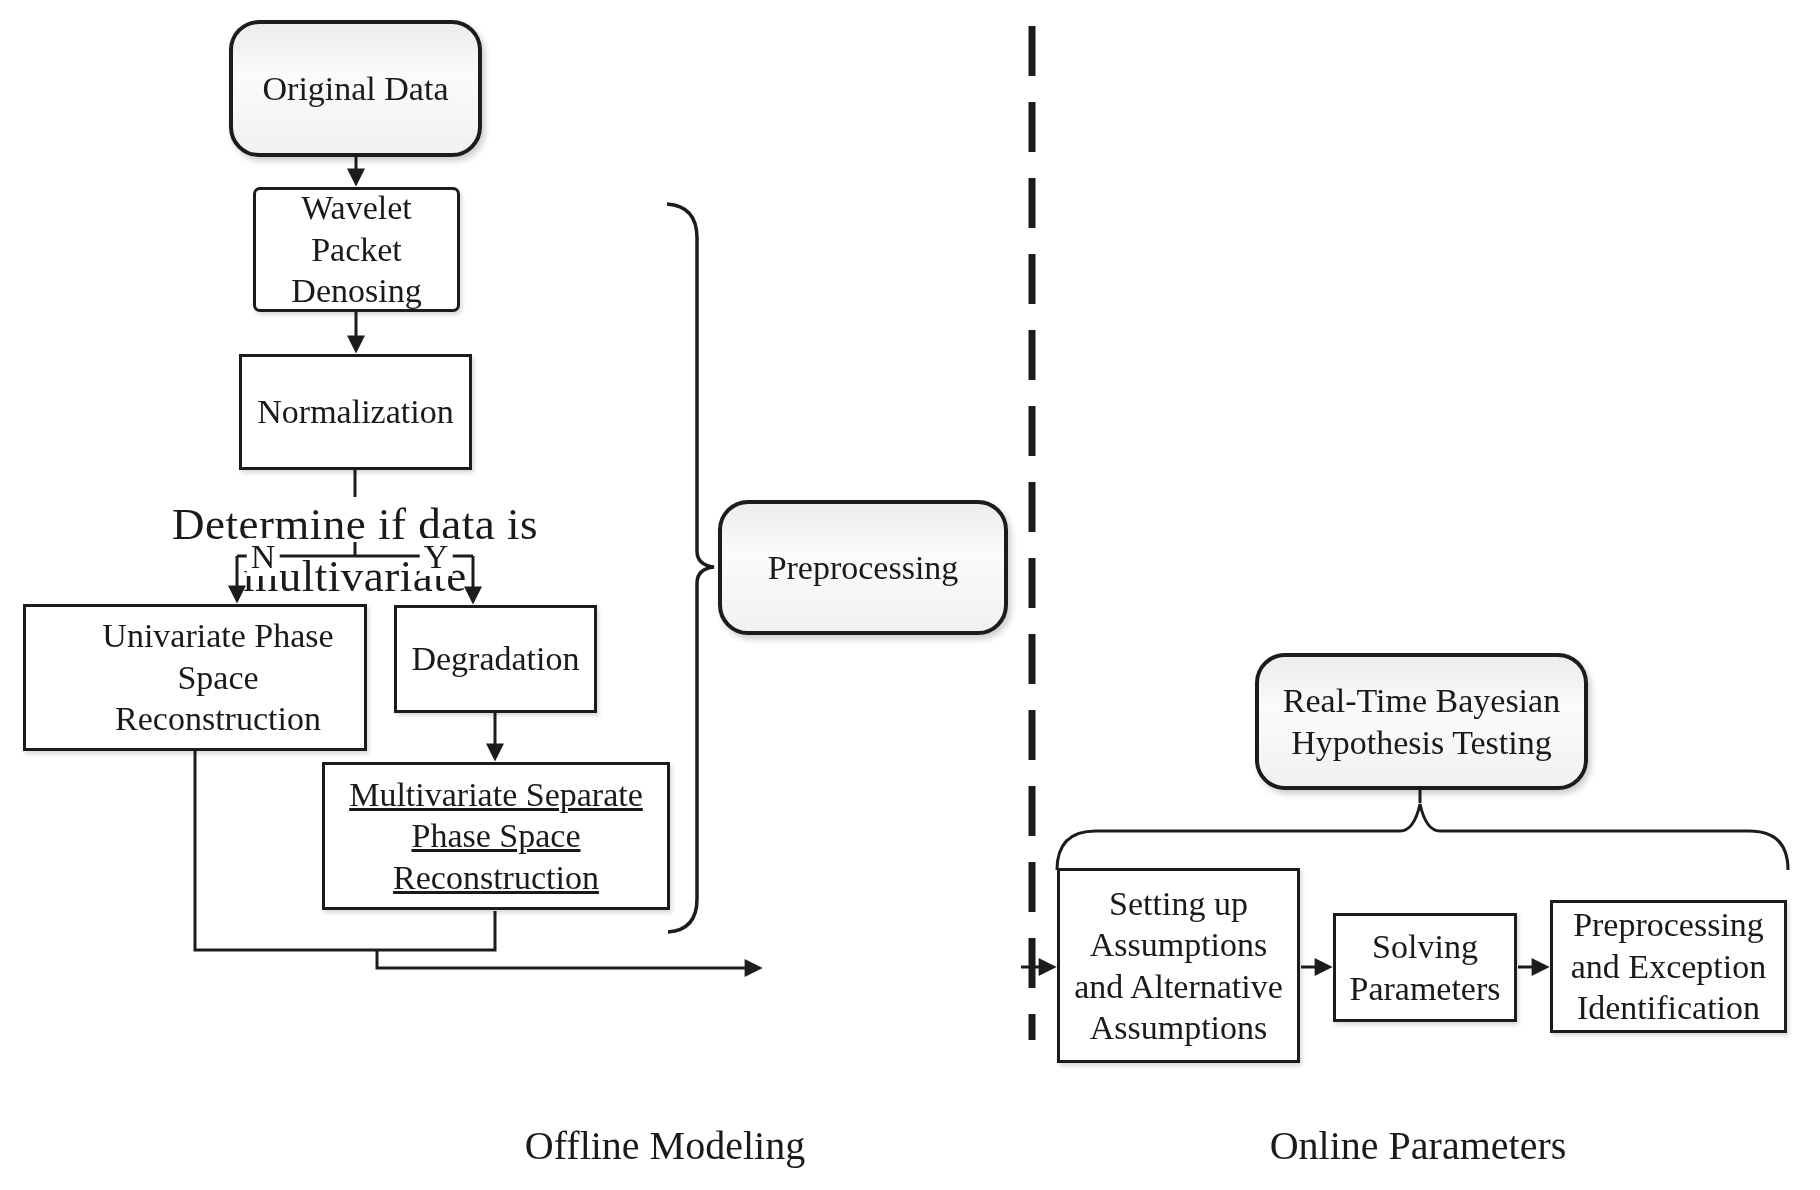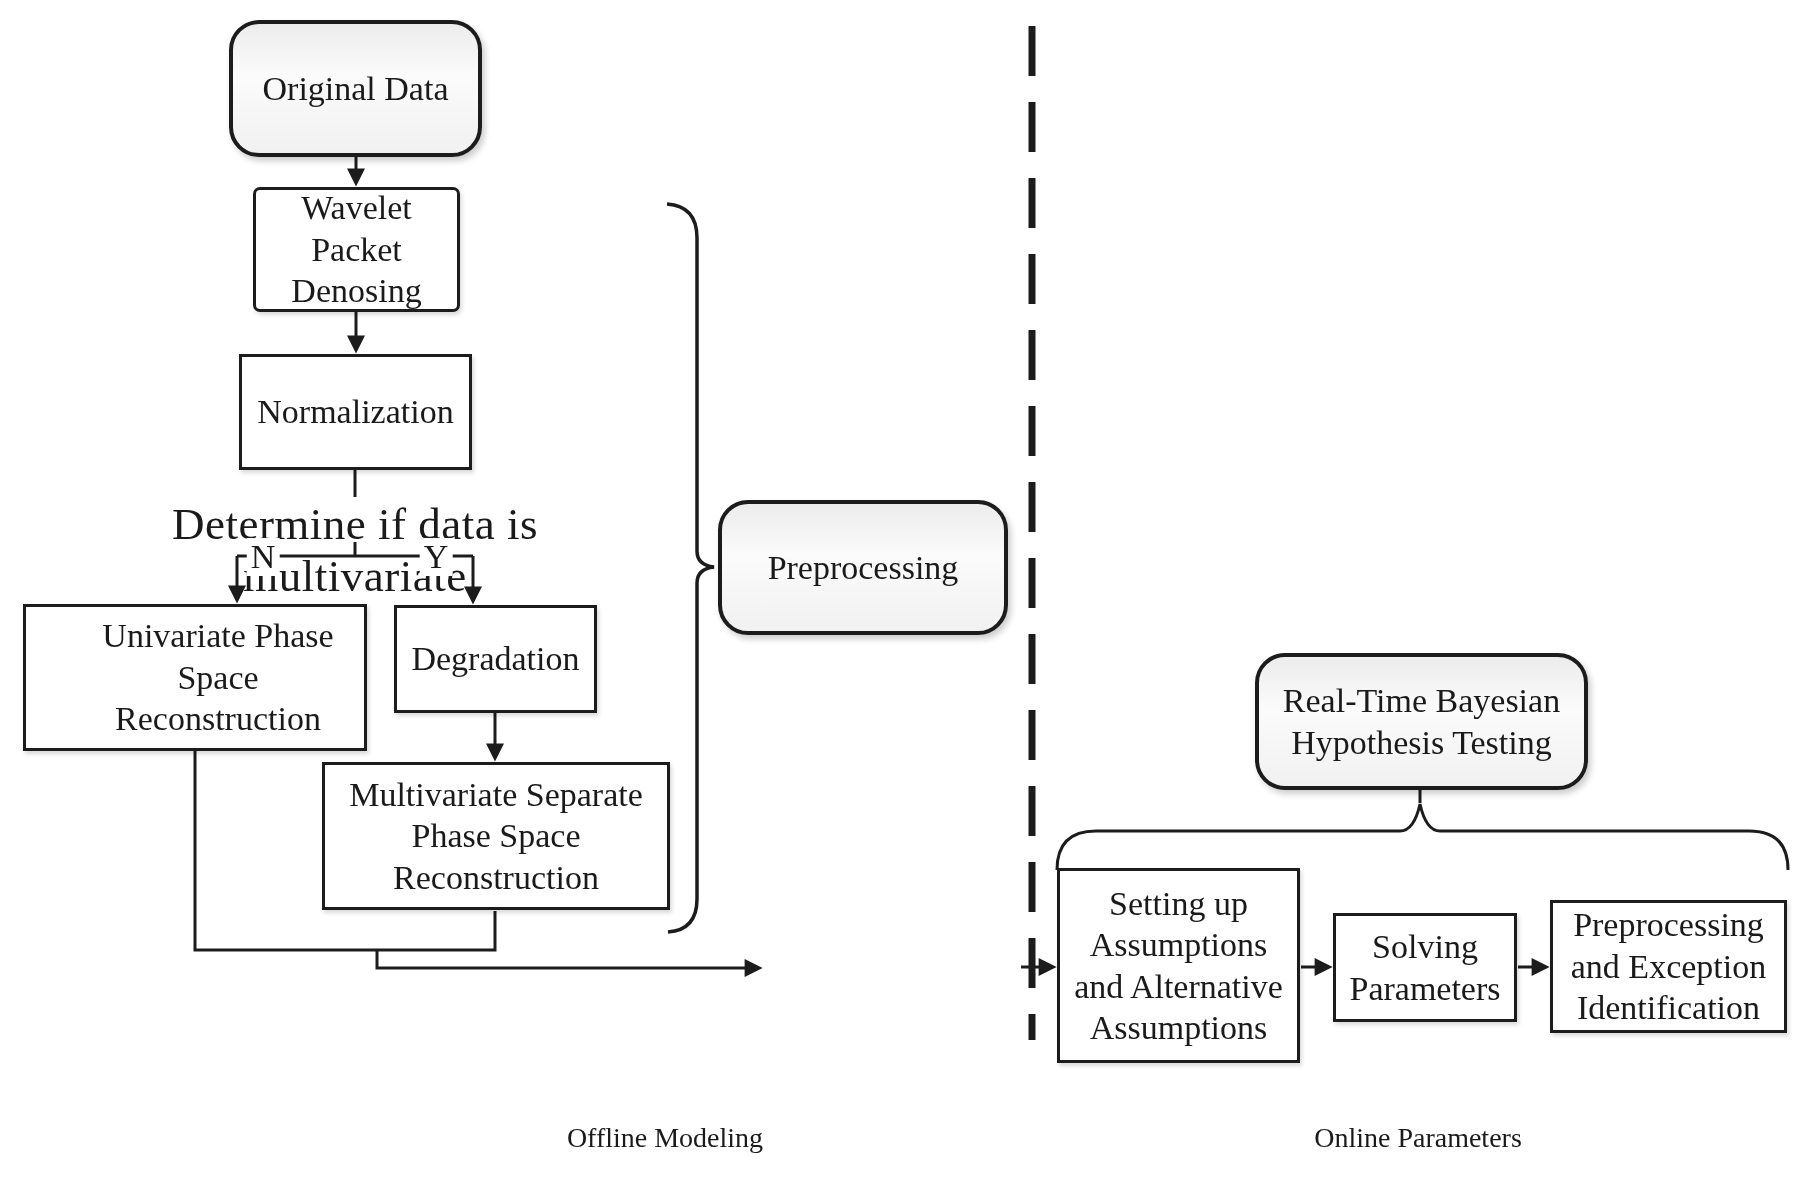--- a/index.html
+++ b/index.html
@@ -33,21 +33,21 @@
   }
   .branch-letter{
     position:absolute;
     font-size:34px;
     background:#ffffff;
     padding:0 4px;
     transform:translate(-50%,-50%);
   }
   .caption{
     position:absolute;
-    font-size:28px;
+    font-size:40px;
     text-align:center;
     width:420px;
   }
   .decision{
     position:absolute;
     left:55px;top:498px;width:600px;
     text-align:center;
     font-size:45px;font-weight:normal;
     letter-spacing:0.5px;
   }
@@ -111,21 +111,21 @@
 
   <div class="node rect" style="left:23px;top:604px;width:344px;height:147px;padding-left:46px;">
     <span>Univariate Phase
 Space Reconstruction</span>
   </div>
 
   <div class="node rect" style="left:394px;top:605px;width:203px;height:108px;">
     <span>Degradation</span>
   </div>
 
-  <div class="node rect" style="left:322px;top:762px;width:348px;height:148px;">
+  <div class="node rect" style="left:322px;top:762px;width:348px;height:148px;text-decoration:underline;">
     <span>Multivariate Separate
 Phase Space
 Reconstruction</span>
   </div>
 
   <div class="node rounded" style="left:718px;top:500px;width:290px;height:135px;">
     <span>Preprocessing</span>
   </div>
 
 

